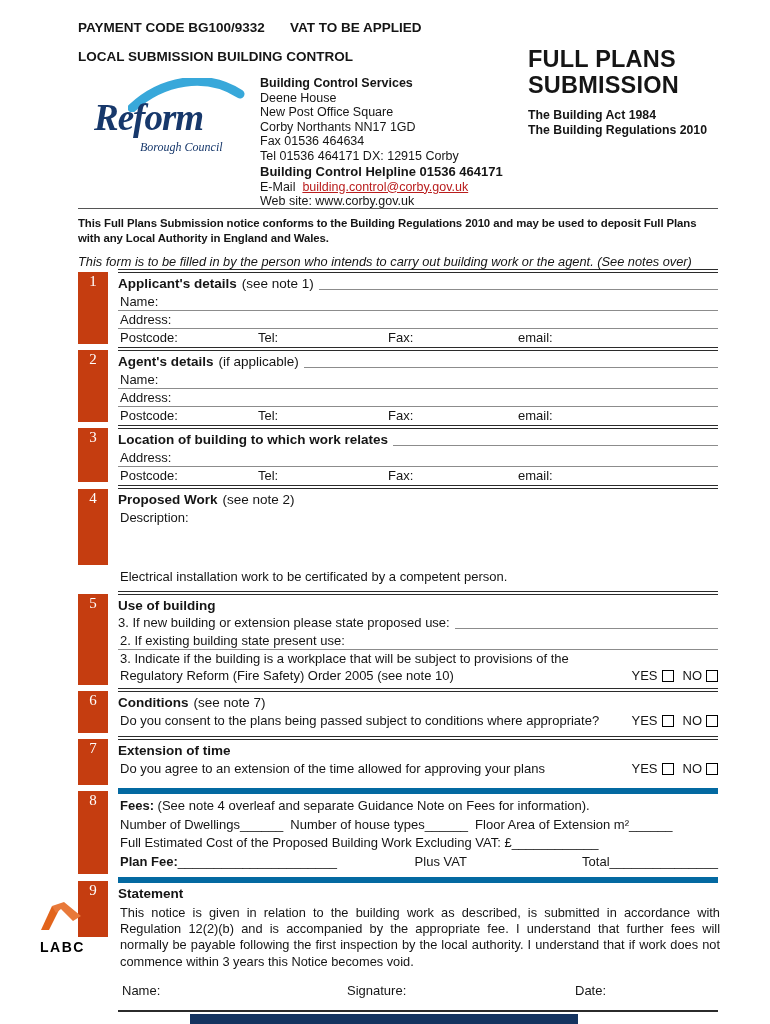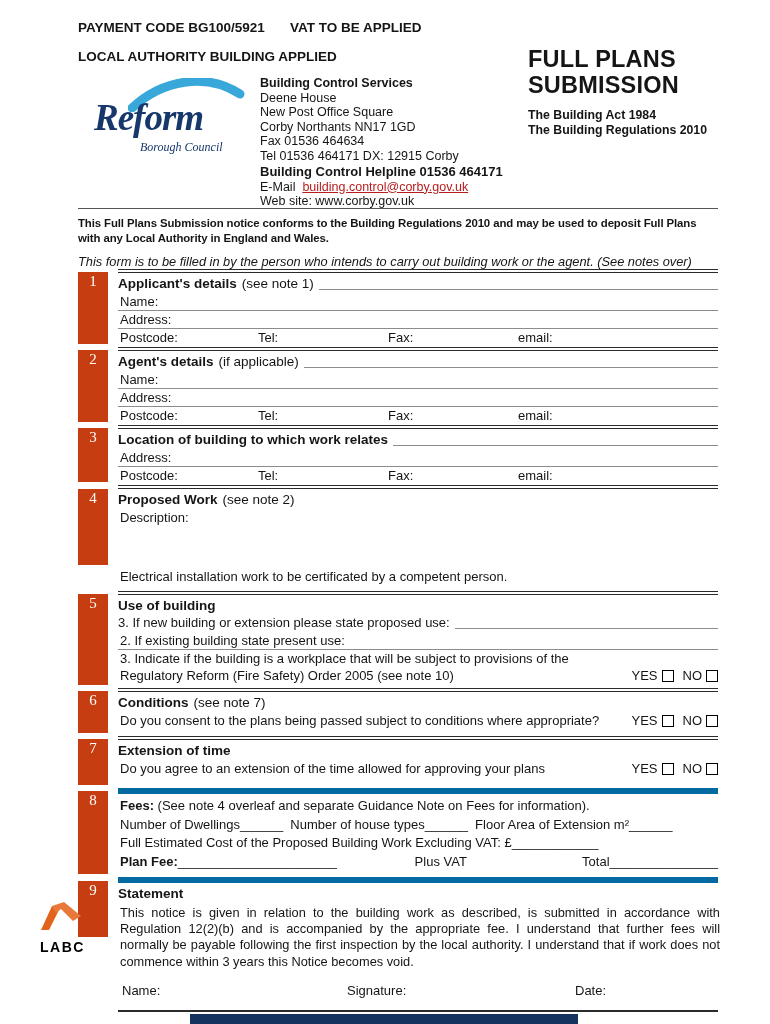--- a/index.html
+++ b/index.html
@@ -81,24 +81,24 @@
   .labc-text { font-weight:bold; font-size:14px; letter-spacing:1.5px; color:#000; margin-top:4px; font-family:"Liberation Sans",sans-serif; }
   .bottom-bar { position:absolute; left:190px; bottom:0; width:388px; height:10px; background:#14335f; }
 </style>
 </head>
 <body>
 
 <div class="page">
   <div class="content">
 
     <div class="toprow">
-      <span class="pc">PAYMENT CODE BG100/5921</span>
+      <span class="pc">PAYMENT CODE BG100/9332</span>
       <span>VAT TO BE APPLIED</span>
     </div>
-    <div class="authority">LOCAL AUTHORITY BUILDING APPLIED</div>
+    <div class="authority">LOCAL SUBMISSION BUILDING CONTROL</div>
 
     <div class="hdr">
       <div class="corby-logo">
         <svg class="corby-swoosh" width="118" height="34" viewBox="0 0 118 34">
           <path d="M4 30 C 34 2, 78 -6, 112 16" stroke="#38a8da" stroke-width="9" fill="none" stroke-linecap="round"></path>
         </svg>
         <span class="corby-name">Reform</span>
         <span class="corby-sub">Borough Council</span>
       </div>
       <div class="contact">

